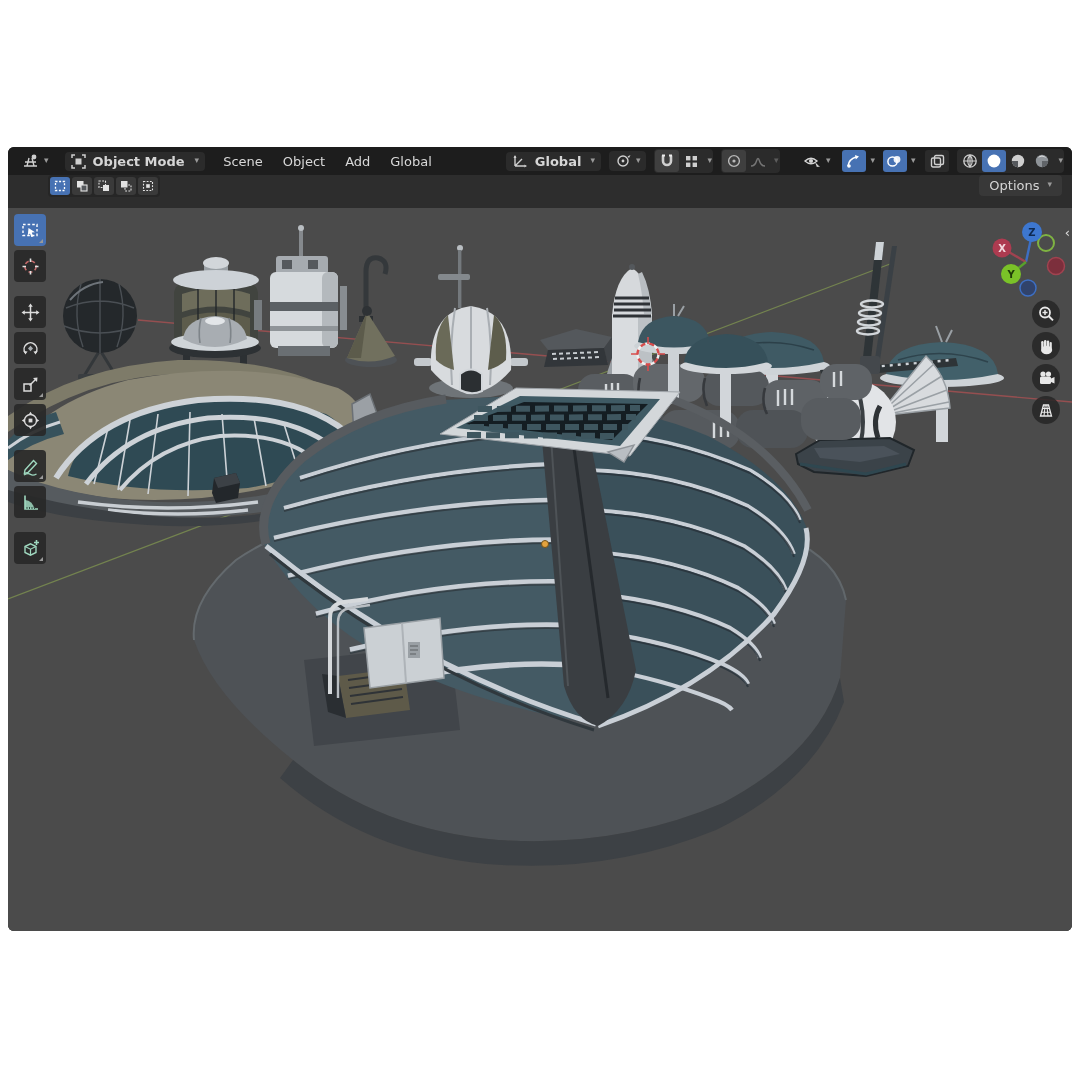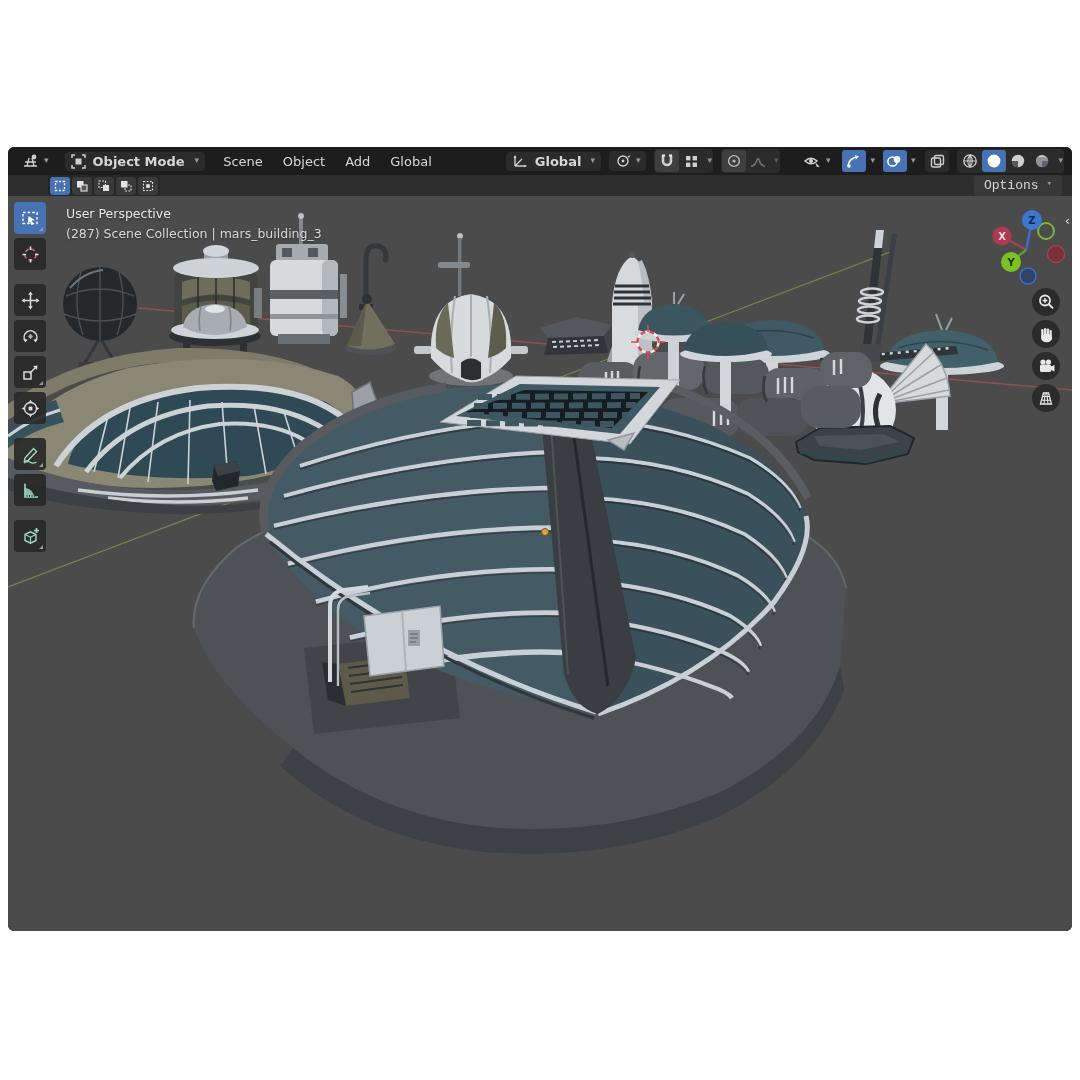--- a/index.html
+++ b/index.html
@@ -13,22 +13,22 @@
   .hbtn{display:flex;align-items:center;padding:2px 6px;border-radius:4px;cursor:default;}
   .raised{background:#2b2b2b;font-weight:bold;}
   .menu-item{padding:3px 10px;border-radius:4px;color:#d8d8d8;}
   .grp{display:flex;align-items:center;background:#2b2b2b;border-radius:4px;margin-left:8px;padding:1px;}
   .tog{width:24px;height:22px;display:flex;align-items:center;justify-content:center;border-radius:3px;}
   .tog.on{background:#4772b3;}
   .tog.soft{background:#3f3f3f;}
   .dim{opacity:.45;}
   .ico{display:block;}
   
-  .toolsets{height:21px;background:#2d2d2d;display:flex;align-items:center;padding:0 10px 0 40px;
-    color:#d6d6d6;font-size:13px;flex:0 0 auto;font-family:Liberation Mono, monospace;}
+  .toolsets{height:21px;background:#2d2d2d;display:flex;align-items:center;padding:0 10px 12px 40px;
+    color:#d6d6d6;font-size:13px;flex:0 0 auto;}
   .selmodes{display:flex;gap:2px;background:#262626;padding:2px;border-radius:4px;}
   .smbtn{width:20px;height:18px;border-radius:3px;background:#3a3a3a;display:flex;align-items:center;justify-content:center;}
   .smbtn.on{background:#4772b3;}
   .options{margin-left:auto;display:flex;align-items:center;background:#383838;border-radius:4px;padding:3px 10px;}
   
   .vp{position:relative;flex:1;background:#4b4b4b;overflow:hidden;}
   .scene{position:absolute;inset:0;}
   .ovl{position:absolute;left:58px;top:8px;line-height:20px;font-size:12.5px;color:#e9e9e9;
     text-shadow:0 1px 2px rgba(0,0,0,.45);}
   .ovl .l2{color:#d9d9d9;}
@@ -489,24 +489,20 @@
           <path d="M356,420 L432,410 L436,470 L362,480 Z" fill="#cbd0d4" stroke="#9aa0a5" stroke-width="1.5"></path>
           <path d="M394,415 L398,475" stroke="#aeb3b8" stroke-width="2"></path>
           <rect x="400" y="434" width="12" height="16" fill="#9aa0a5"></rect>
           <path d="M402,438 h8 M402,442 h8 M402,446 h6" stroke="#5c6064" stroke-width="1.2"></path>
           <path d="M322,486 L322,410 Q322,396 336,394 L360,391" stroke="#d6d9dc" stroke-width="4" fill="none"></path>
           <path d="M330,490 L330,414 Q330,402 342,400 L362,397" stroke="#b9bec3" stroke-width="2.4" fill="none"></path>
         </g>
       </g>
     </svg>
 
-    <div class="ovl">
-      <div>User Perspective</div>
-      <div class="l2">(287) Scene Collection | mars_building_3</div>
-    </div>
 
     <div class="shelf">
       <div class="tool on">
         <svg width="19" height="19" viewBox="0 0 19 19">
           <rect x="2" y="3.5" width="14" height="11" stroke="#ffffff" stroke-width="1.4" fill="none" stroke-dasharray="2.6 2"></rect>
           <path d="M7.5,7 L14,11.2 L10.8,11.6 L12.2,15.4 L10.3,16.1 L9,12.4 L6.8,14.2 Z" fill="#ffffff"></path>
         </svg>
         <div class="sub"></div>
       </div>
       <div class="tool">

